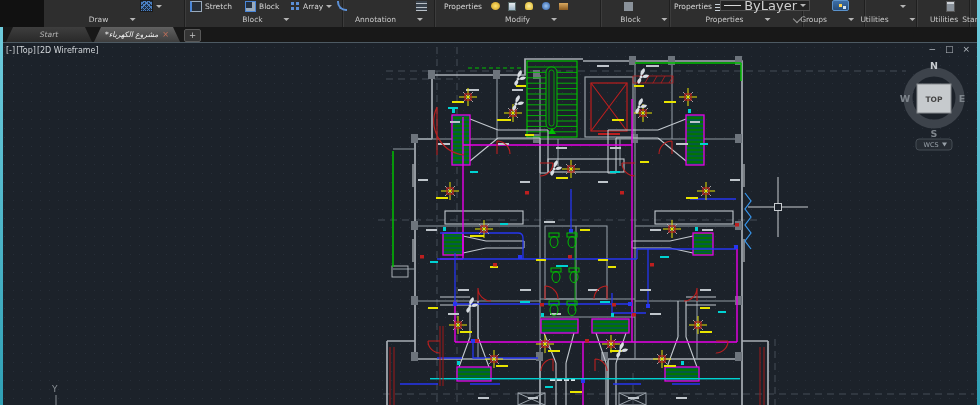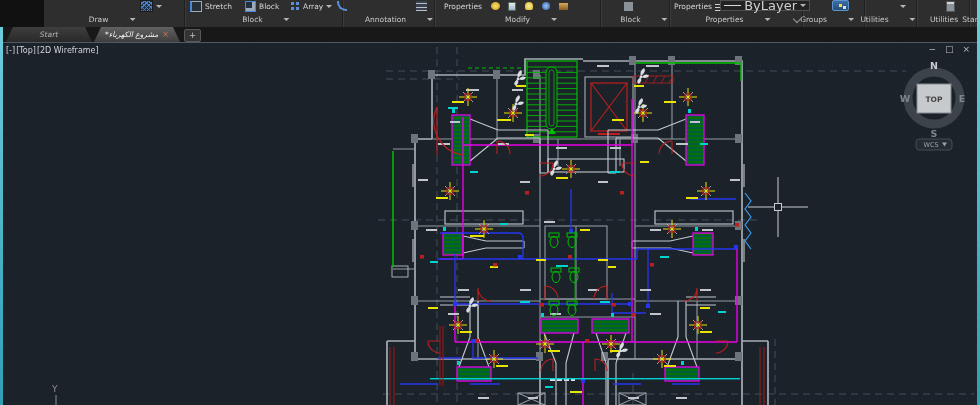--- a/index.html
+++ b/index.html
@@ -118,21 +118,21 @@
   </div>
 
   <div class="panel-label" style="left:68px">
       <span>Draw</span>
       <i class="tri"></i>
     </div>
   <div class="panel-label" style="left:222px">
       <span>Block</span>
       <i class="tri"></i>
     </div>
-  <div class="panel-label" style="left:355px">
+  <div class="panel-label" style="left:345px">
       <span>Annotation</span>
       <i class="tri"></i>
     </div>
   <div class="panel-label" style="left:487px">
       <span>Modify</span>
       <i class="tri"></i>
     </div>
   <div class="panel-label" style="left:600px">
       <span>Block</span>
       <i class="tri"></i>

